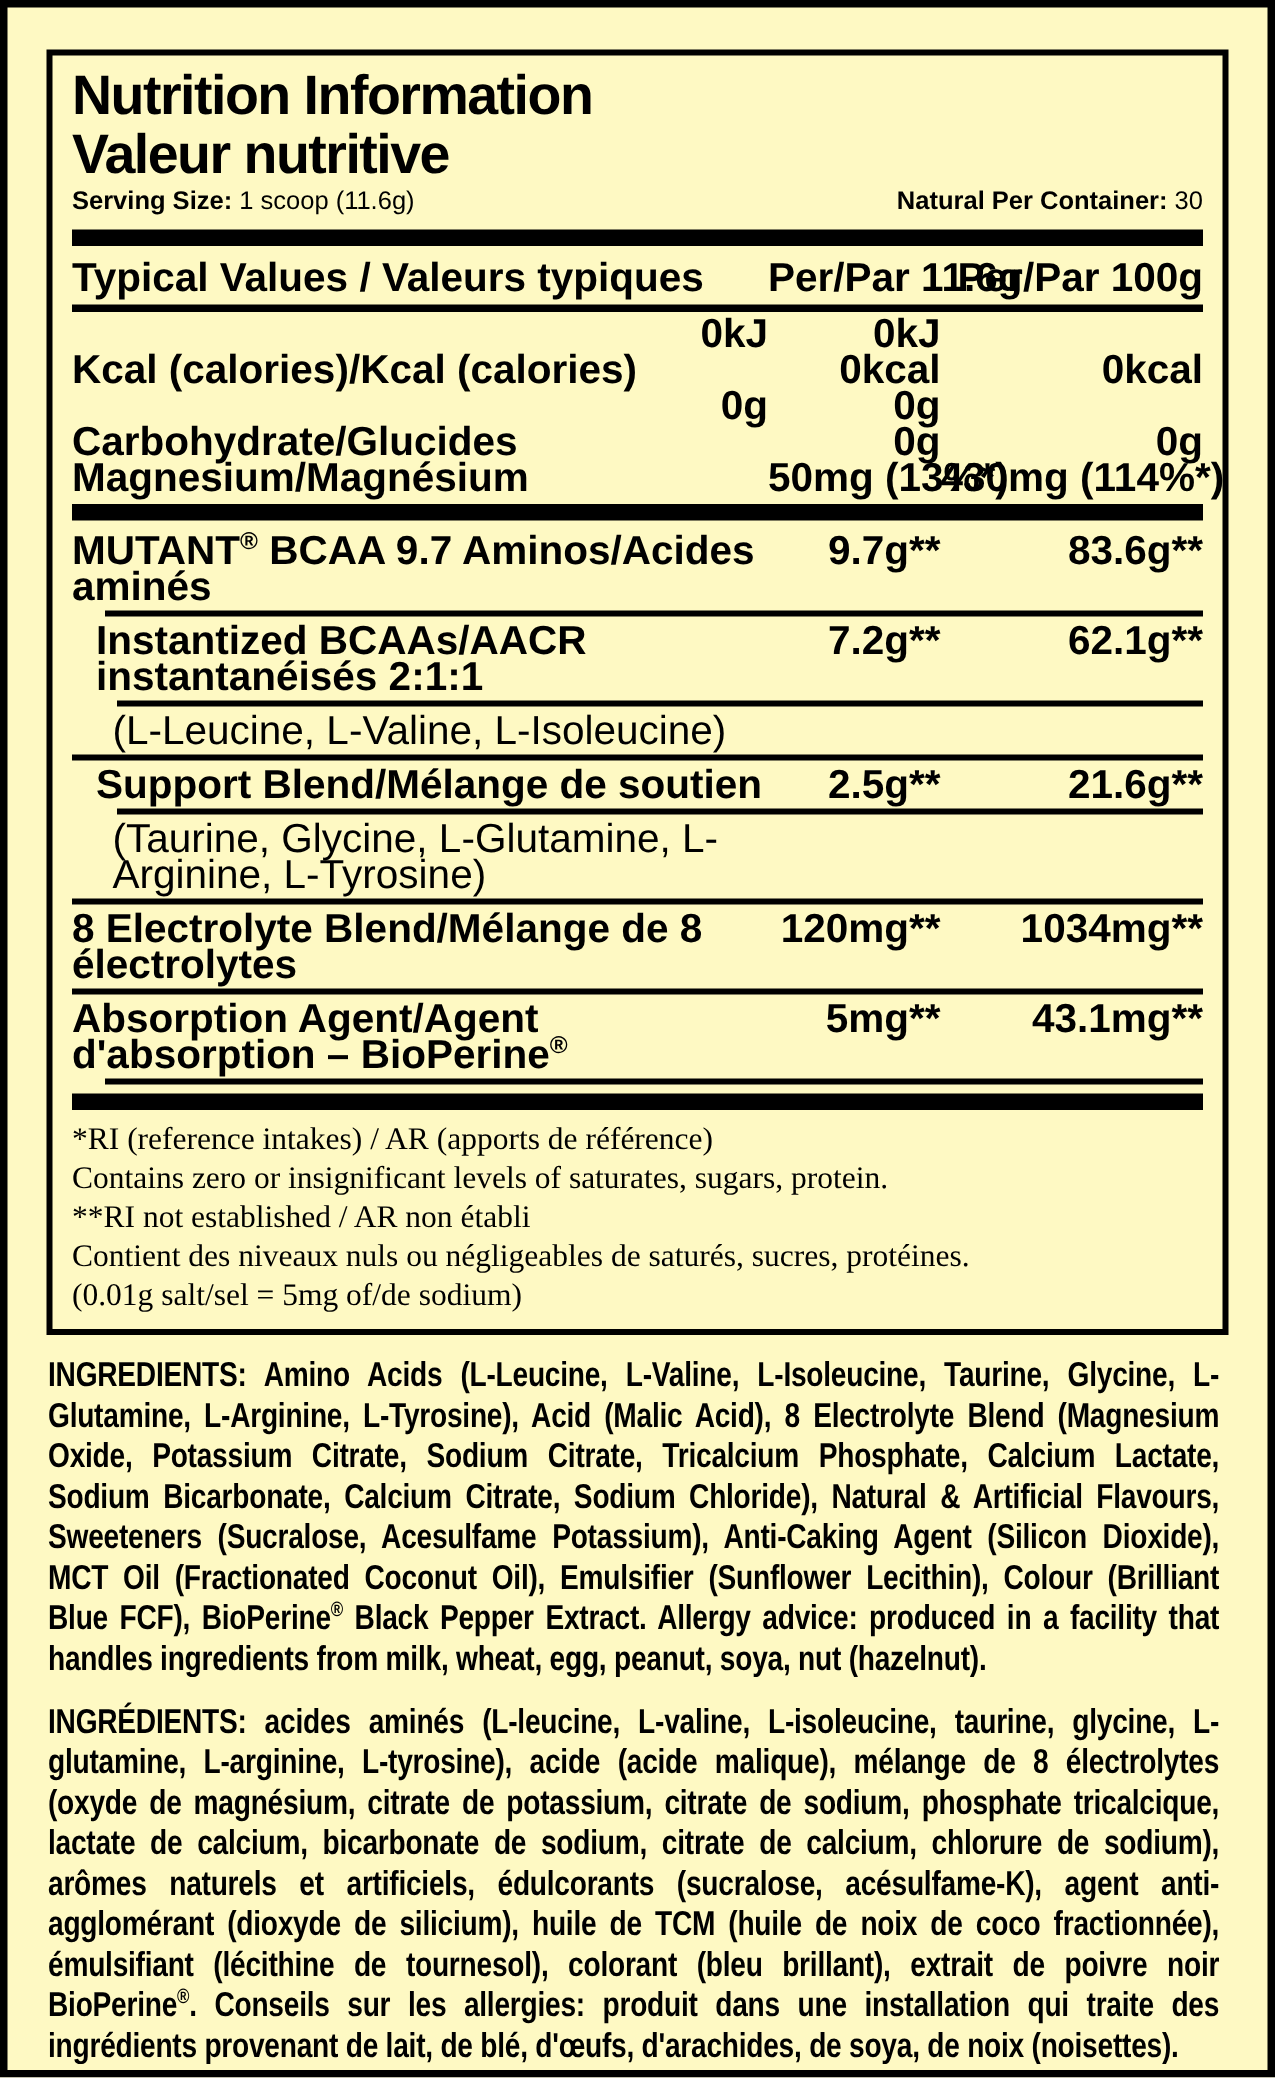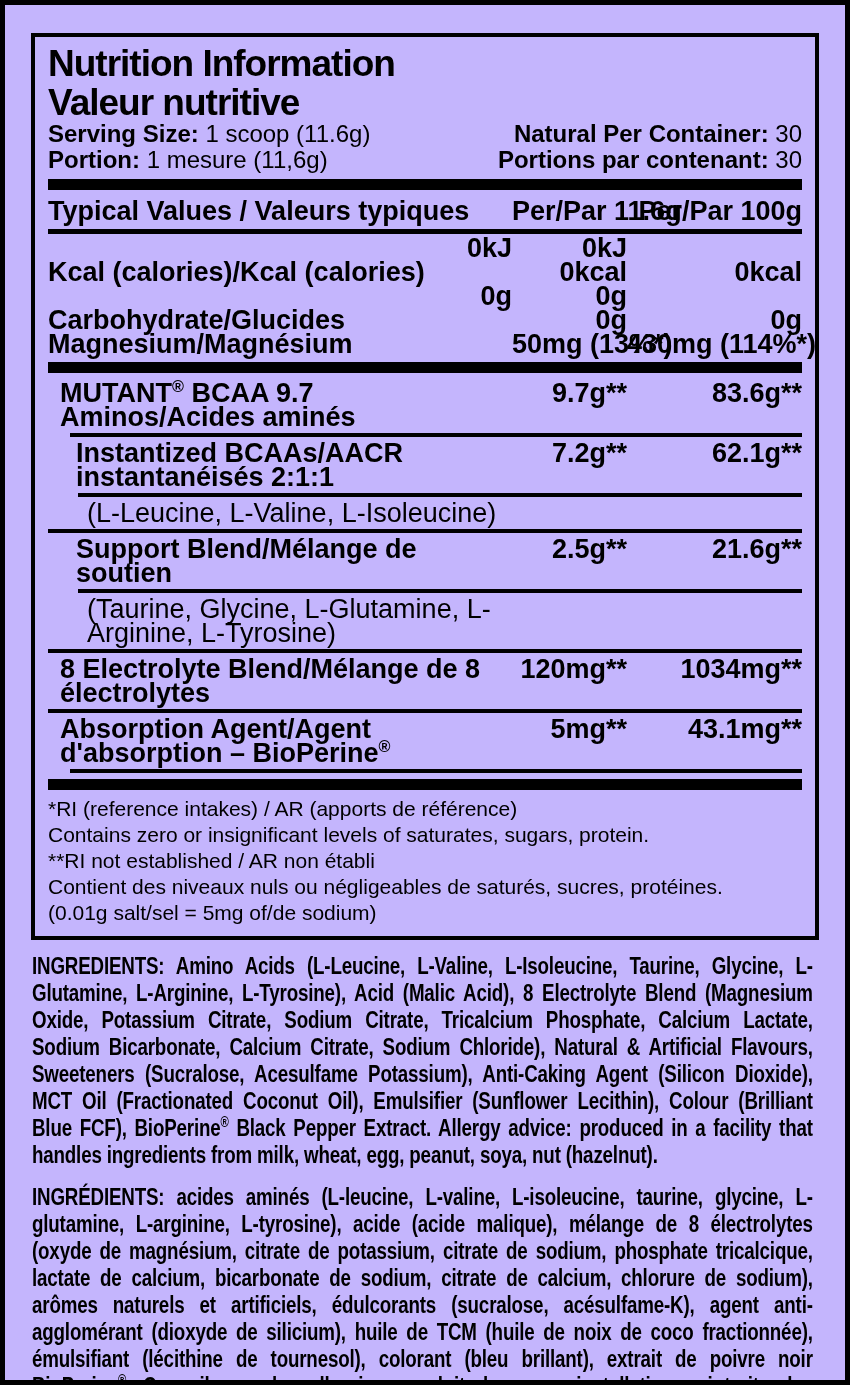--- a/index.html
+++ b/index.html
@@ -7,40 +7,40 @@
     width: 850px; height: 1385px;
     font-family: "Liberation Sans", sans-serif;
     color: #000;
     position: relative;
   }
   .frame {
     position: absolute; inset: 0;
     border: 5px solid #000;
     box-sizing: border-box;
     overflow: hidden;
-    background: #c4b5fd;
+    background: #fef9c3;
   }
 
   
   .panel {
     margin: 28px 26px 0 26px;
     border: 4px solid #000;
     padding: 6px 13px 10px 13px;
   }
   .title {
     font-size: 37px;
     font-weight: bold;
     line-height: 37px;
     letter-spacing: -1px;
     margin: 2px 0 0 0;
   }
   .serving-line {
     display: flex;
     justify-content: space-between;
-    font-size: 24px;
+    font-size: 17px;
     line-height: 26px;
     align-items: flex-end;
   }
   .b { font-weight: bold; }
 
   .bar  { height: 11px; background: #000; margin: 6px 0; }
   .hline{ height: 5px;  background: #000; margin: 2px 0 2px 0; }
   .sep  { height: 4px;  background: #000; margin: 2px 0; }
   .sep.ind1 { margin-left: 22px; }
   .sep.ind2 { margin-left: 30px; }
@@ -49,31 +49,32 @@
     display: grid;
     grid-template-columns: 1fr 115px 175px;
     align-items: baseline;
     font-size: 27px;
     line-height: 24px;
   }
   .trow .lbl { font-weight: bold; }
   .trow .v   { font-weight: bold; text-align: right; white-space: nowrap; }
   .trow.plain .lbl { font-weight: normal; }
   .thead { padding: 3px 0 4px 0; }
-  .brow  { padding: 2px 0; margin-left: 12px; }
+  .brow  { padding: 2px 0; }
   .ind1 .lbl { padding-left: 16px; }
   .ind2 .lbl { padding-left: 27px; }
 
   sup { font-size: 60%; line-height: 0; vertical-align: super; }
   .it { font-style: italic; }
 
   .footnotes {
     font-size: 21px;
     line-height: 26px;
     margin-top: 3px;
+    font-family: Liberation Serif, serif;
   }
 
   
   .ingredients {
     width: 958px;
     transform: scaleX(0.815);
     transform-origin: left top;
     margin: 13px 0 0 27px;
     font-weight: bold;
     font-size: 23px;
@@ -97,30 +98,20 @@
       <div>
         <span class="b">Serving Size:</span>
         <span>1 scoop (11.6g)</span>
       </div>
       <div>
         <span class="b">Natural Per Container:</span>
         <span>30</span>
       </div>
     </div>
 
-    <div class="serving-line">
-      <div>
-        <span class="b">Portion:</span>
-        <span>1 mesure (11,6g)</span>
-      </div>
-      <div>
-        <span class="b">Portions par contenant:</span>
-        <span>30</span>
-      </div>
-    </div>
 
     <div class="bar"></div>
 
     <div class="trow thead">
       <span class="lbl">Typical Values / Valeurs typiques</span>
       <span class="v">Per/Par 11.6g</span>
       <span class="v">Per/Par 100g</span>
     </div>
 
     <div class="hline"></div>

